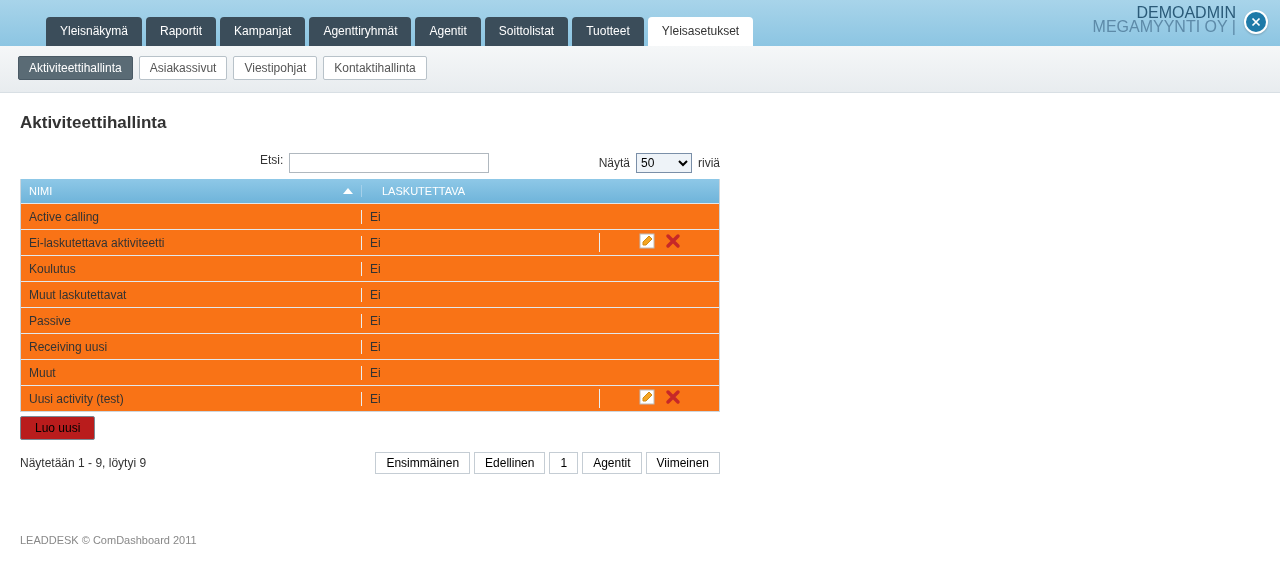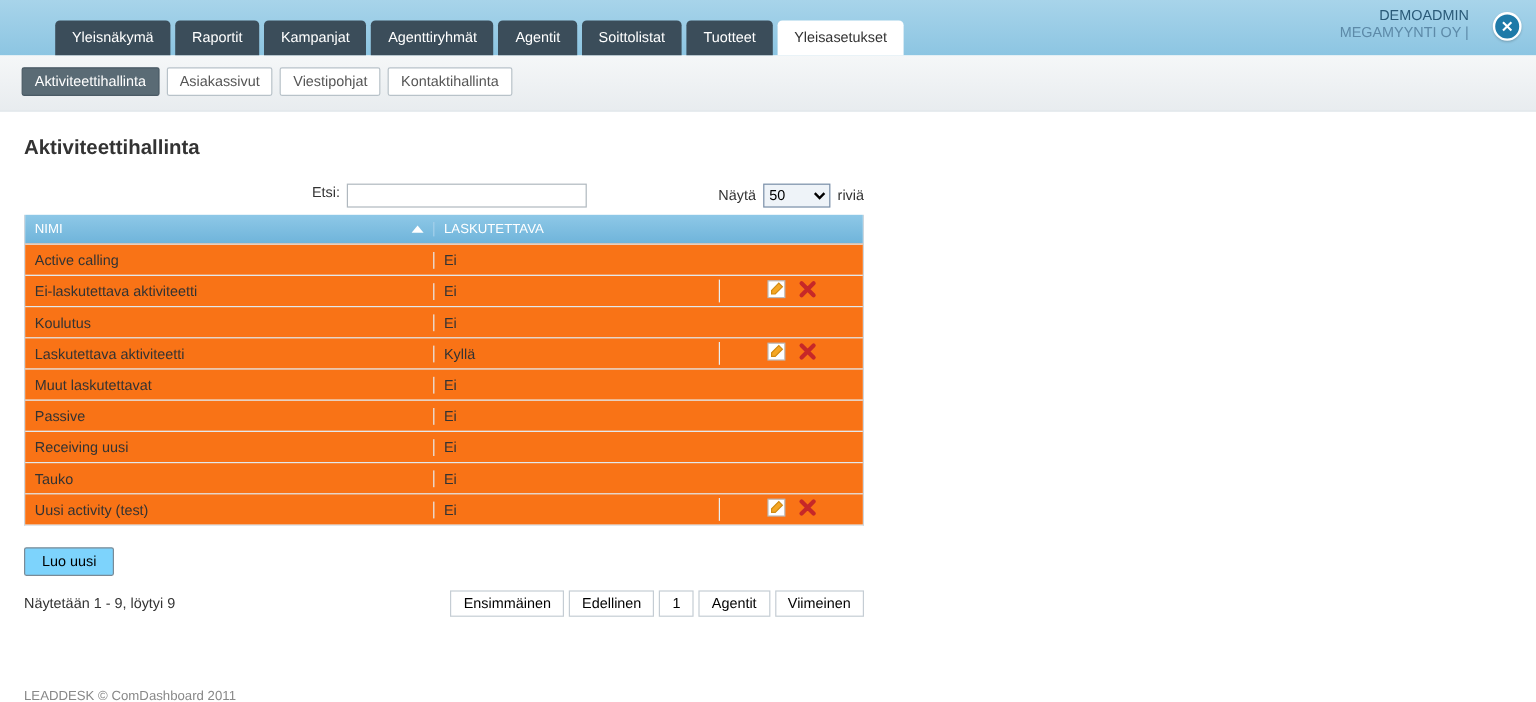--- a/index.html
+++ b/index.html
@@ -1,48 +1,48 @@
 <!DOCTYPE html>
 <html><head>
 <meta charset="utf-8">
 <style>
 * { box-sizing: border-box; margin: 0; padding: 0; }
 body { font-family: Arial, Helvetica, sans-serif; font-size: 12px; color: #333; background: #fff; width: 1280px; }
 .topbar { background: linear-gradient(#a8d4ea, #8cc5e2); height: 46px; position: relative; }
-.userinfo { position: absolute; right: 56px; top: 6px; text-align: right; color: #2a5a78; font-size: 12px; line-height: 14px; }
+.userinfo { position: absolute; right: 44px; top: 6px; text-align: right; color: #2a5a78; font-size: 16px; line-height: 14px; }
 .userinfo .line2 { color: #5d8aa8; }
 .logout-btn { position: absolute; right: 12px; top: 10px; width: 24px; height: 24px; border-radius: 50%; background: #1e7aa8; border: 2px solid #fff; display: flex; align-items: center; justify-content: center; cursor: pointer; box-shadow: 0 1px 2px rgba(0,0,0,.2); }
 .logout-btn svg { width: 14px; height: 14px; }
 .tabbar { position: absolute; bottom: 0; left: 18px; display: flex; gap: 4px; margin-left: 28px; }
 .tab { background: #3b4d5a; color: #fff; padding: 7px 14px 8px; border-radius: 4px 4px 0 0; font-size: 12px; cursor: pointer; }
 .tab.active { background: #fff; color: #333; }
 .subbar { background: linear-gradient(#f5f7f8, #e8ecef); padding: 10px 18px 12px; border-bottom: 1px solid #d8dfe4; }
 .subtabs { display: flex; gap: 6px; }
 .subtab { background: #fff; border: 1px solid #b8c2c9; color: #555; padding: 4px 10px; font-size: 12px; cursor: pointer; border-radius: 2px; }
 .subtab.active { background: #5a6b75; color: #fff; border-color: #4a5a65; }
 .content { padding: 20px; }
 h1 { font-size: 17px; font-weight: bold; margin-bottom: 20px; }
 .controls { width: 700px; display: flex; align-items: center; margin-bottom: 6px; }
 .search-wrap { margin-left: 240px; display: flex; align-items: flex-start; gap: 6px; }
 .search-wrap input { width: 200px; height: 20px; border: 1px solid #b0b8bf; padding: 0 4px; font-size: 12px; }
 .rows-wrap { margin-left: auto; display: flex; align-items: center; gap: 6px; }
 .rows-wrap select { width: 56px; height: 20px; border: 1px solid #7a8fa8; background: #eef3f8; font-size: 12px; }
 .grid { width: 700px; border: 1px solid #cdd6dd; border-top: none; }
 .ghead { display: flex; background: linear-gradient(#8ec8e7, #6fb4da); color: #fff; font-size: 11px; height: 24px; align-items: center; }
 .ghead .col1 { width: 340px; padding: 0 8px; display: flex; align-items: center; justify-content: space-between; cursor: pointer; }
-.ghead .col2 { flex: 1; padding: 0 8px; border-left: 1px solid #a5d0ea; cursor: pointer; }
+.ghead .col2 { flex: 1; padding: 0 20px; border-left: 1px solid #a5d0ea; cursor: pointer; }
 .ghead .col3 { width: 120px; border-left: 1px solid #a5d0ea; }
 .sort-arrow { width: 0; height: 0; border-left: 5px solid transparent; border-right: 5px solid transparent; border-bottom: 6px solid #fff; }
 .grow { display: flex; border-top: 1px solid #e2e8ec; height: 26px; align-items: center; background: #f97316; }
 .grow .c1 { width: 340px; padding: 0 8px; }
 .grow .c2 { flex: 1; padding: 0 8px; border-left: 1px solid #e8edf0; }
 .grow .c3 { width: 120px; border-left: 1px solid #e8edf0; display: flex; align-items: center; justify-content: center; gap: 10px; }
 .icon-edit, .icon-del { width: 16px; height: 16px; cursor: pointer; }
 .icon-del { color: #c62828; }
-.create-btn { margin-top: 18px; background: #7dd3fc; border: 1px solid #7a8a96; padding: 4px 14px; font-size: 12px; cursor: pointer; border-radius: 2px; }
+.create-btn { margin-top: 4px; background: #b91c1c; border: 1px solid #7a8a96; padding: 4px 14px; font-size: 12px; cursor: pointer; border-radius: 2px; }
 .pager-row { width: 700px; display: flex; align-items: center; margin-top: 12px; }
 .result-info { font-size: 12px; }
 .pager { margin-left: auto; display: flex; gap: 4px; }
 .pgbtn { background: #fff; border: 1px solid #c5cdd4; padding: 3px 10px; font-size: 12px; cursor: pointer; }
 .footer { margin-top: 40px; padding: 0 20px 20px; color: #888; font-size: 11px; }
 </style>
 </head>
 <body>
 
 <div class="topbar">
@@ -122,49 +122,36 @@
                 <path d="M3 3 L13 13 M13 3 L3 13" stroke="#c62828" stroke-width="3.5" stroke-linecap="round"></path>
               </svg></span>
           </div>
         </div>
         <div class="grow">
           <div class="c1">Koulutus</div>
           <div class="c2">Ei</div>
           <div class="c3"></div>
         </div>
         <div class="grow">
-          <div class="c1">Laskutettava aktiviteetti</div>
-          <div class="c2">Kyllä</div>
-          <div class="c3">
-            <span><svg class="icon-edit" viewBox="0 0 16 16">
-                <rect x="1" y="1" width="14" height="14" fill="#fff" stroke="#bbb"></rect>
-                <path d="M4 12 L4 9 L10 3 L13 6 L7 12 Z" fill="#f5a623" stroke="#d18a10"></path>
-              </svg></span>
-            <span><svg class="icon-del" viewBox="0 0 16 16">
-                <path d="M3 3 L13 13 M13 3 L3 13" stroke="#c62828" stroke-width="3.5" stroke-linecap="round"></path>
-              </svg></span>
-          </div>
-        </div>
-        <div class="grow">
           <div class="c1">Muut laskutettavat</div>
           <div class="c2">Ei</div>
           <div class="c3"></div>
         </div>
         <div class="grow">
           <div class="c1">Passive</div>
           <div class="c2">Ei</div>
           <div class="c3"></div>
         </div>
         <div class="grow">
           <div class="c1">Receiving uusi</div>
           <div class="c2">Ei</div>
           <div class="c3"></div>
         </div>
         <div class="grow">
-          <div class="c1">Tauko</div>
+          <div class="c1">Muut</div>
           <div class="c2">Ei</div>
           <div class="c3"></div>
         </div>
         <div class="grow">
           <div class="c1">Uusi activity (test)</div>
           <div class="c2">Ei</div>
           <div class="c3">
             <span><svg class="icon-edit" viewBox="0 0 16 16">
                 <rect x="1" y="1" width="14" height="14" fill="#fff" stroke="#bbb"></rect>
                 <path d="M4 12 L4 9 L10 3 L13 6 L7 12 Z" fill="#f5a623" stroke="#d18a10"></path>

